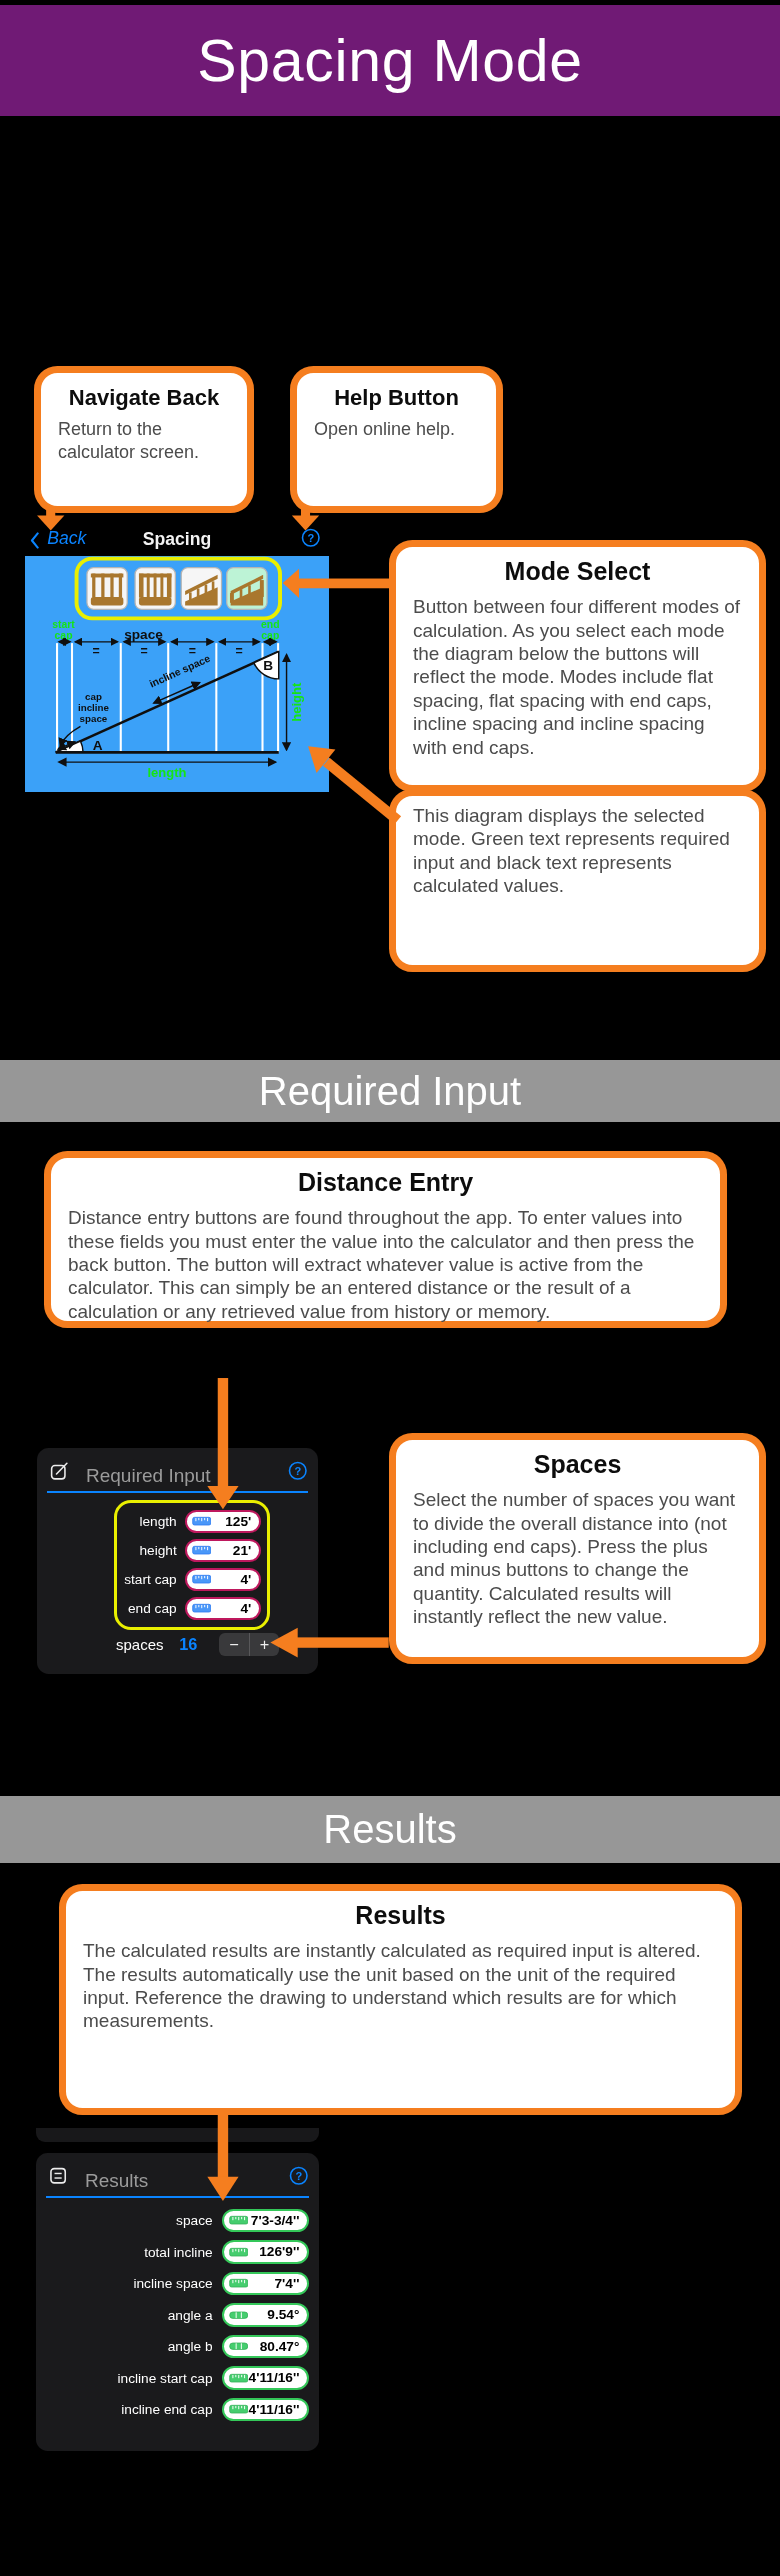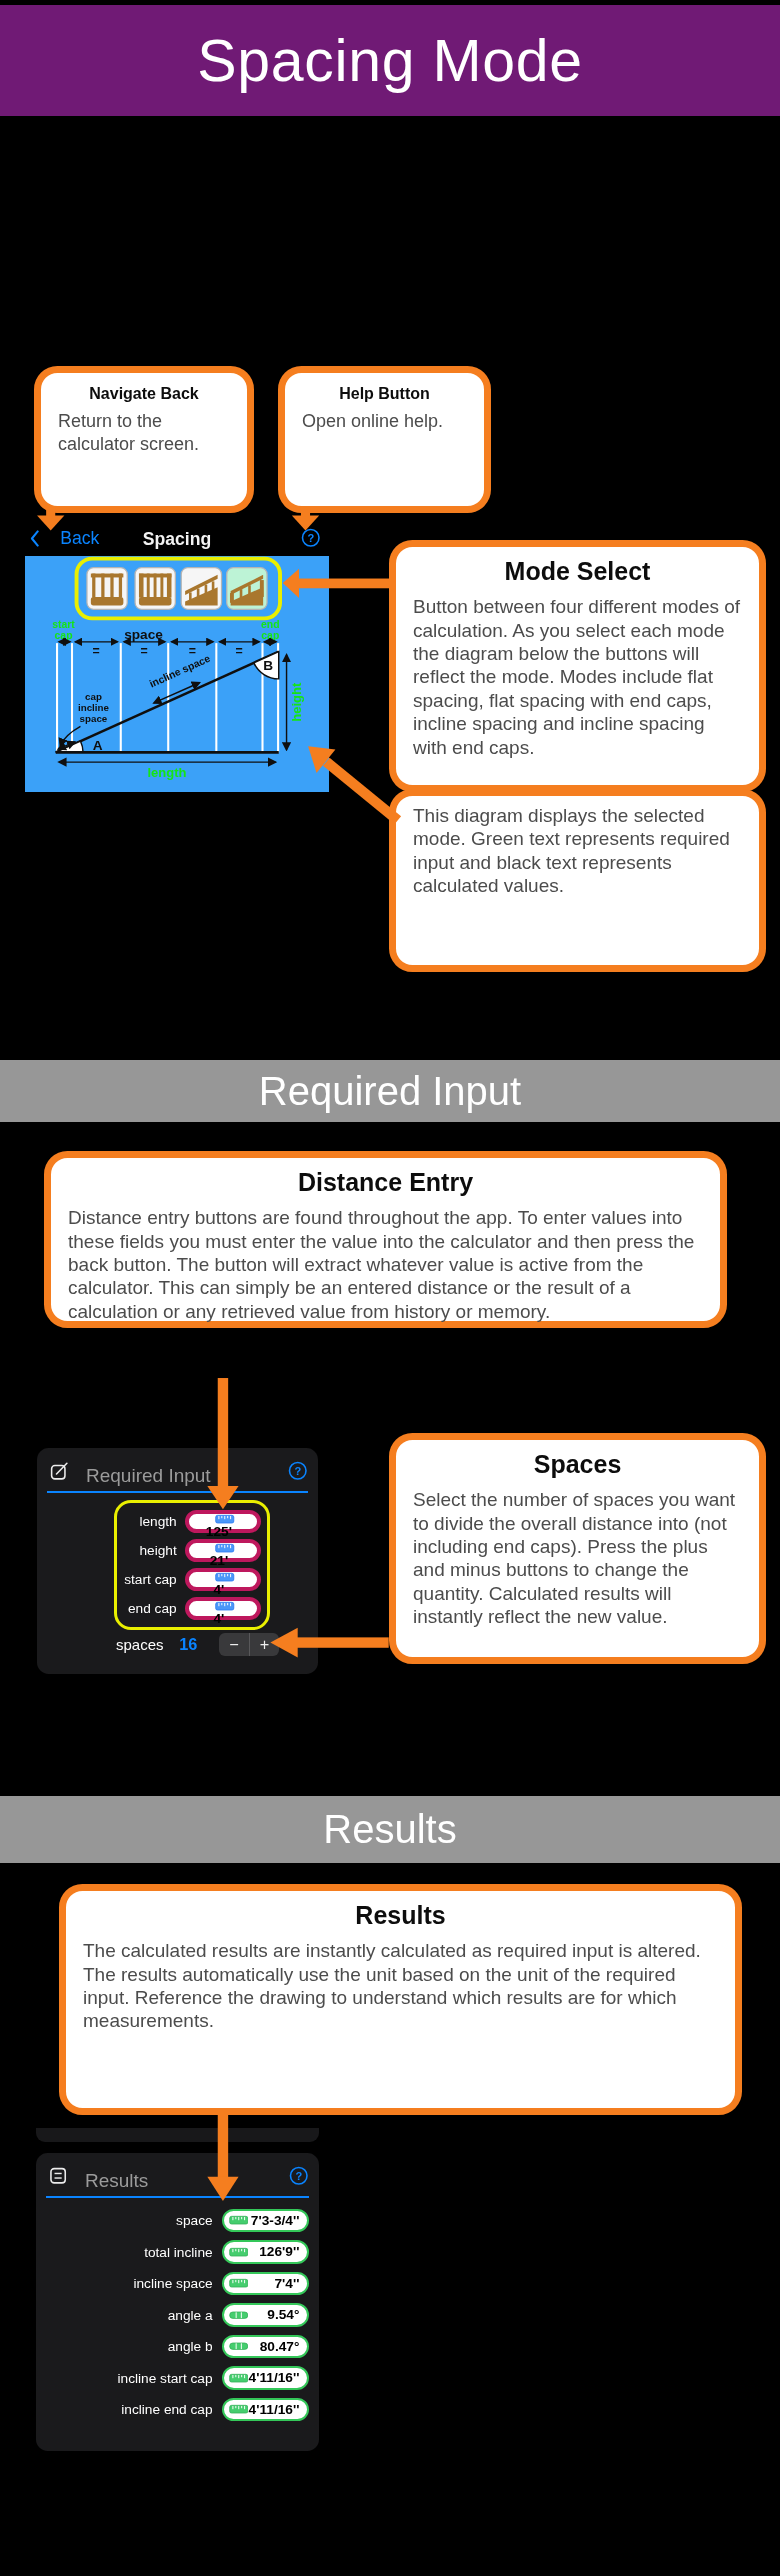--- a/index.html
+++ b/index.html
@@ -12,48 +12,48 @@
       font-size:59px;font-weight:400;letter-spacing:0.7px;}
 
   
   .band{position:absolute;left:0;width:780px;background:#979797;color:#fff;
       display:flex;align-items:center;justify-content:center;font-size:40px;font-weight:400;}
 
   
   .callout{position:absolute;background:#fff;border:7.2px solid #f57e1f;border-radius:23.4px;
       box-sizing:border-box;padding:7.8px 17px 6.5px 17px;}
   .co-title{text-align:center;font-weight:bold;color:#0d0d0d;font-size:25px;margin:2.6px 0 9px 0;}
-  .co-title.sm{font-size:16px;margin:3.9px 0 7.8px 0;}
+  .co-title.sm{font-size:22px;margin:3.9px 0 7.8px 0;}
   .co-body{color:#4c4c4c;font-size:19px;line-height:1.23;font-weight:400;}
   .co-body.sm{font-size:18px;}
 
   
   .shot1{position:absolute;left:25px;top:519px;width:304px;height:273px;}
-  .nav-back{position:absolute;left:5.2px;top:9px;display:flex;align-items:center;gap:21px;cursor:pointer;}
+  .nav-back{position:absolute;left:5.2px;top:9px;display:flex;align-items:flex-end;gap:8px;cursor:pointer;font-style:italic;}
   .nav-back span{color:#0a84ff;font-size:17.6px;}
   .nav-title{position:absolute;left:0;top:10.4px;width:100%;text-align:center;color:#f2f2f2;
       font-size:17.6px;font-weight:bold;}
   .nav-help{position:absolute;right:8.5px;top:8.5px;}
   .bluepanel{position:absolute;left:0;top:37px;width:304px;height:236px;background:#3ba1f8;}
   .diag text{font-family:"Liberation Sans",sans-serif;}
 
   
   .panel{position:absolute;background:#1a1a1c;border-radius:11.7px;}
   .p-icon{position:absolute;left:13px;top:13px;}
   .p-title{position:absolute;left:49px;top:17px;color:#9b9b9b;font-size:19px;}
   .p-help{position:absolute;right:10.4px;top:13px;}
   .p-div{position:absolute;top:43px;left:10.4px;right:10.4px;height:2px;background:#0a84ff;}
 
   .ybox{position:absolute;left:77px;top:52px;width:156px;height:130px;border:3.9px solid #e9ef00;
       border-radius:17px;box-sizing:border-box;display:flex;flex-direction:column;
       justify-content:space-evenly;padding:1.3px 6.5px 1.3px 3.9px;}
   .frow{display:flex;align-items:center;justify-content:flex-end;}
   .flabel{color:#fff;font-size:13.7px;margin-right:7.8px;white-space:nowrap;}
   .pill{height:23.4px;background:#fff;border-radius:12.4px;display:flex;align-items:center;box-sizing:border-box;}
-  .pill.blue{border:4px solid #be185d;width:76px;flex-direction:column;}
+  .pill.blue{border:2px solid #be185d;width:76px;}
   .pill.green{border:2px solid #34c759;width:87px;}
   .pill svg{margin-left:5.2px;flex:0 0 auto;}
   .pval{flex:1;text-align:right;color:#000;font-size:13.7px;font-weight:bold;padding-right:7.2px;white-space:nowrap;}
 
   .sprow{position:absolute;left:0;top:185px;width:100%;display:flex;align-items:center;}
   .splabel{margin-left:79px;color:#fff;font-size:15px;}
   .spval{margin-left:15.6px;color:#0a84ff;font-size:16.3px;font-weight:bold;}
   .stepper{margin-left:22px;width:60px;height:23.4px;background:#39393b;border-radius:5.9px;display:flex;}
   .step{flex:1;display:flex;align-items:center;justify-content:center;color:#ededed;font-size:16.3px;cursor:pointer;}
   .step.minus{border-right:1.3px solid #58585a;}
@@ -72,21 +72,21 @@
 <body>
 
 <div id="page">
 
   <div class="app-banner">Spacing Mode</div>
 
   <div class="callout" style="left:34px;top:366px;width:220px;height:147px;">
     <div class="co-title sm">Navigate Back</div>
     <div class="co-body sm">Return to the calculator screen.</div>
   </div>
-  <div class="callout" style="left:278px;top:366px;width:213px;height:147px;">
+  <div class="callout" style="left:290px;top:366px;width:213px;height:147px;">
     <div class="co-title sm">Help Button</div>
     <div class="co-body sm">Open online help.</div>
   </div>
 
   <div class="shot1">
     <div class="nav-back">
       <svg width="9" height="17" viewBox="0 0 14 26">
         <polyline points="12,2 3,13 12,24" stroke="#0a84ff" stroke-width="3.2" fill="none" stroke-linecap="round" stroke-linejoin="round"></polyline>
       </svg>
       <span>Back</span>

